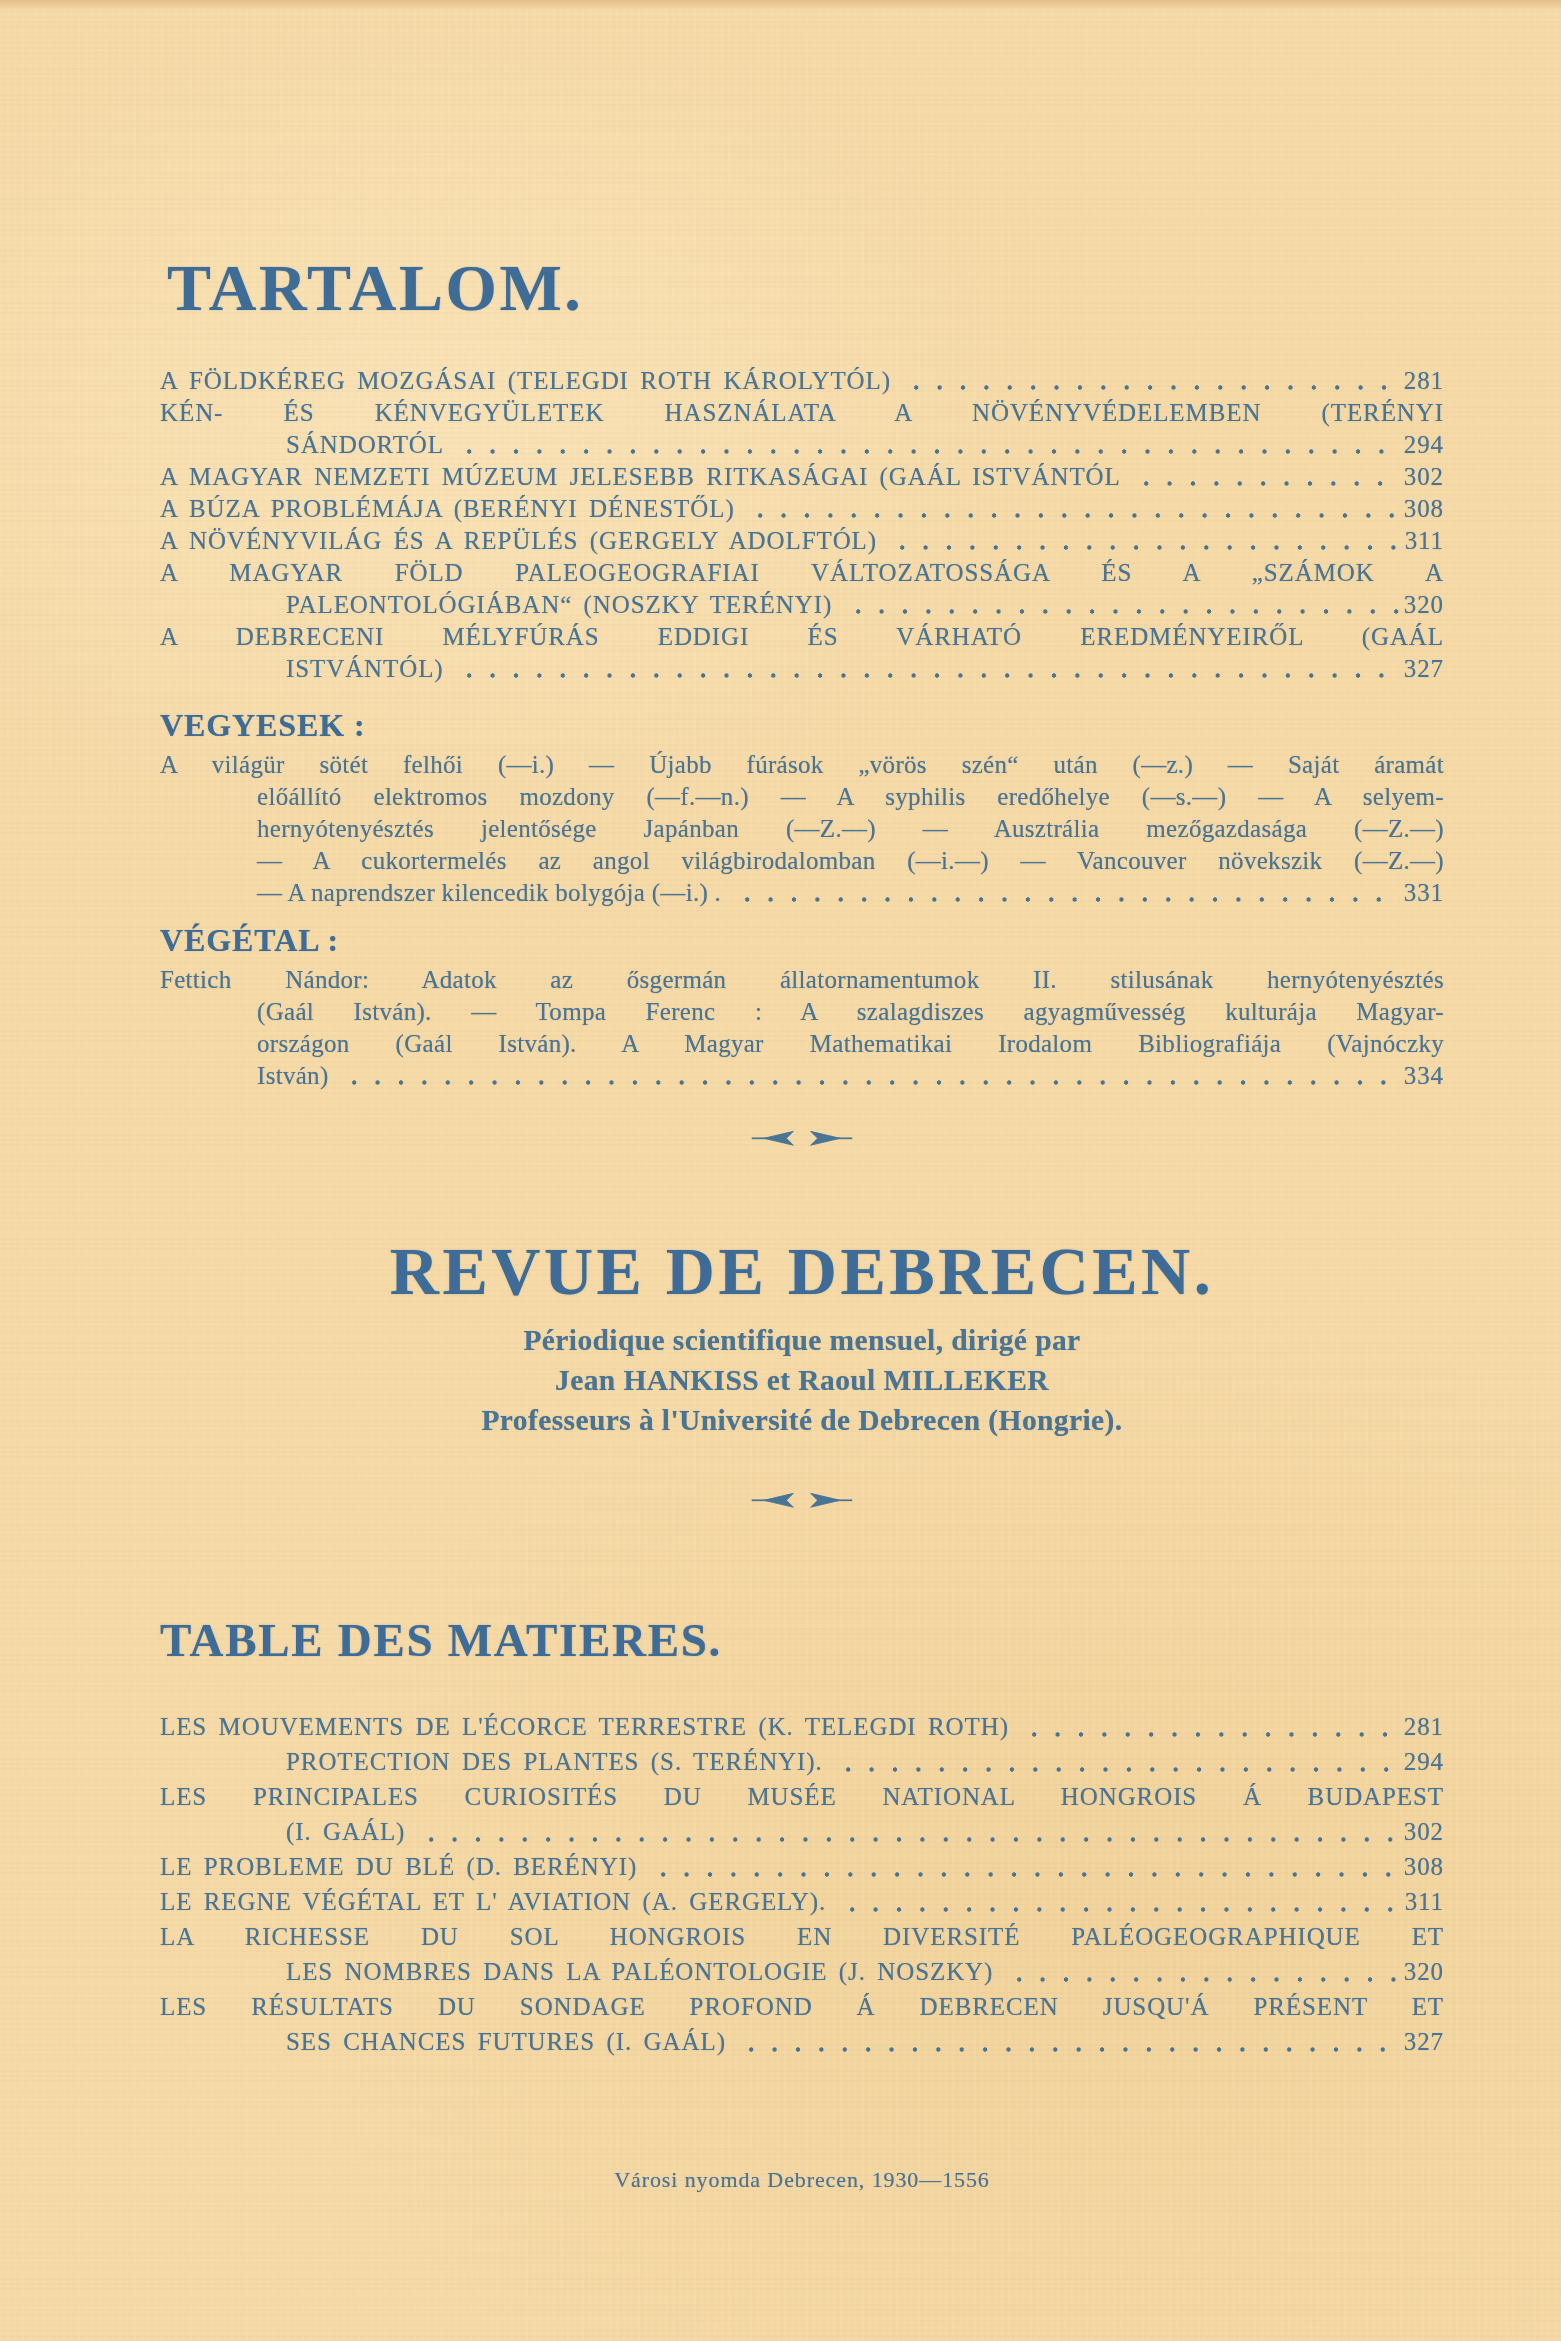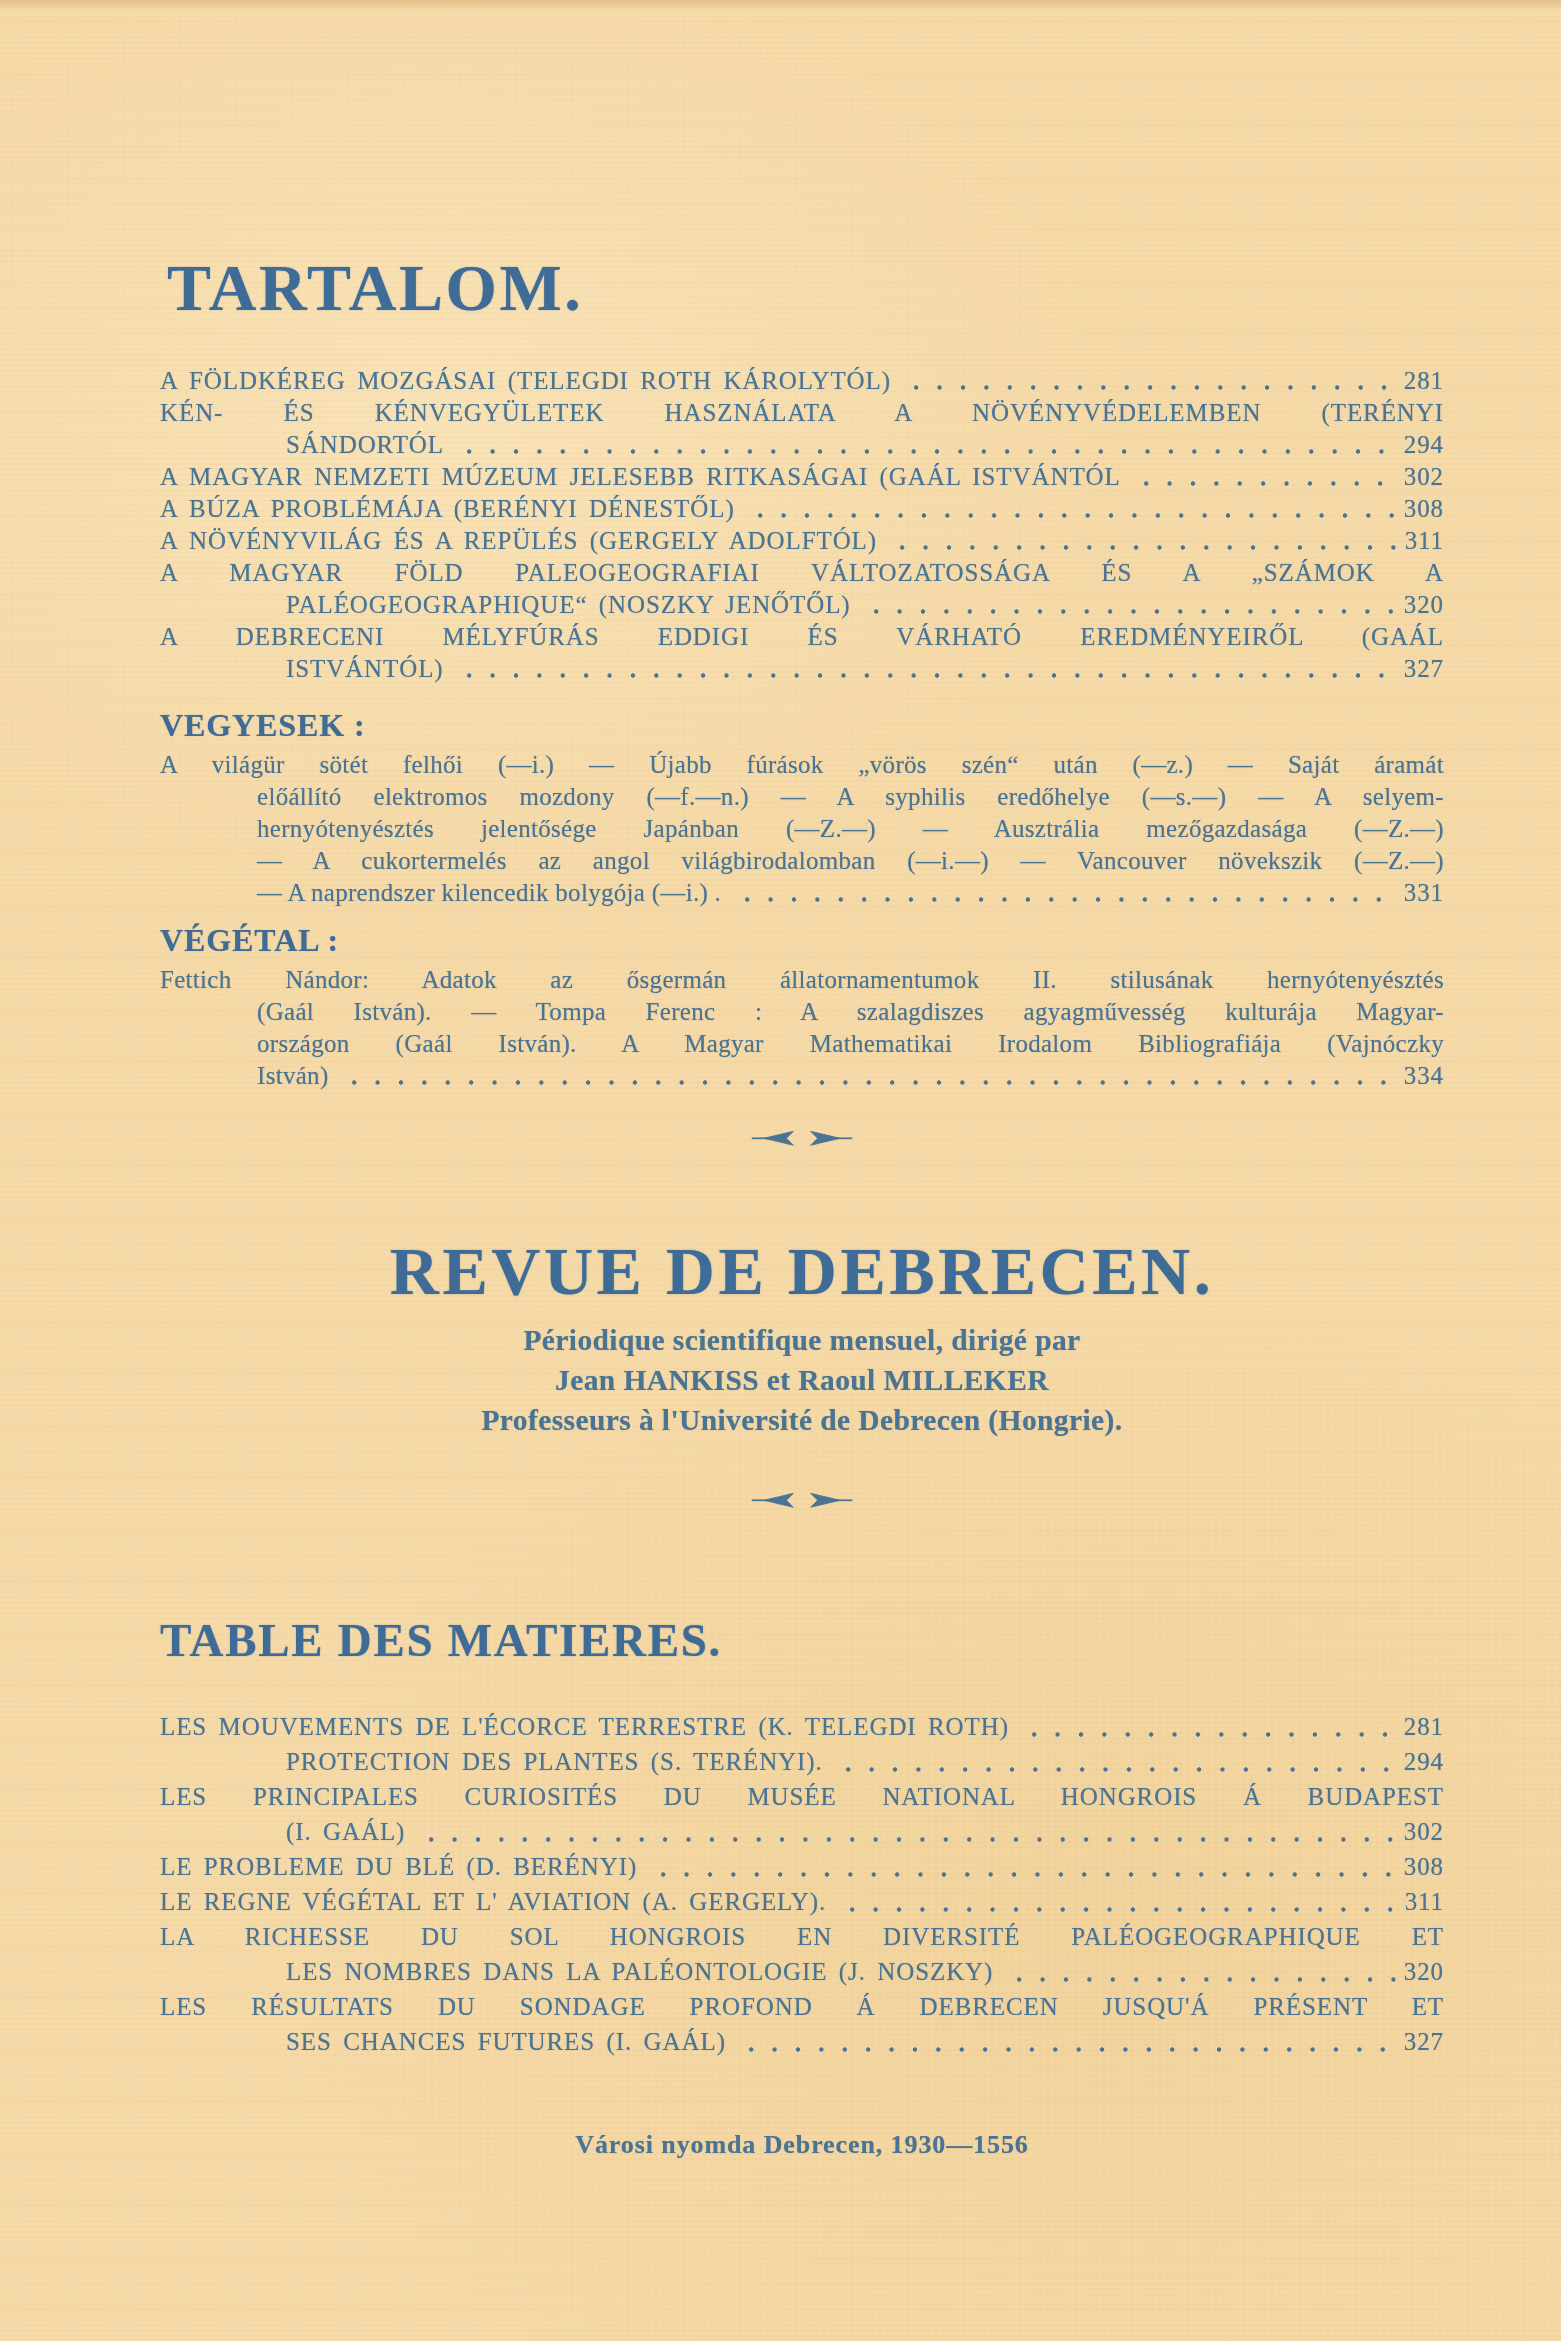--- a/index.html
+++ b/index.html
@@ -86,22 +86,22 @@
     margin-top:85px;
     font-size:68px;font-weight:700;letter-spacing:3.5px;line-height:73px;
     color:var(--ink-dark);
     text-shadow:0 0 1.3px rgba(62,108,150,0.55);
   }
   .revue-sub{font-size:29.5px;font-weight:700;line-height:40px;letter-spacing:0.4px;}
   .revue-sub.first{margin-top:12px;}
 
   
   .footer{
-    margin-top:71px;text-align:center;
-    font-size:26px;font-weight:700;letter-spacing:0.9px;
+    margin-top:108px;text-align:center;
+    font-size:22px;font-weight:400;letter-spacing:0.9px;
   }
 </style>
 </head>
 <body>
 
 <div class="doc">
 
   <div class="h-tartalom">TARTALOM.</div>
 
   <div class="toc toc-hu soft">
@@ -126,21 +126,21 @@
       <span class="leader"></span>
       <span class="pg">308</span>
     </div>
     <div class="row">
       <span>A NÖVÉNYVILÁG ÉS A REPÜLÉS (GERGELY ADOLFTÓL)</span>
       <span class="leader"></span>
       <span class="pg">311</span>
     </div>
     <div class="row full">A MAGYAR FÖLD PALEOGEOGRAFIAI VÁLTOZATOSSÁGA ÉS A „SZÁMOK A</div>
     <div class="row">
-      <span class="ind">PALÉOGEOGRAPHIQUE“ (NOSZKY JENŐTŐL)</span>
+      <span class="ind">PALEONTOLÓGIÁBAN“ (NOSZKY TERÉNYI)</span>
       <span class="leader"></span>
       <span class="pg">320</span>
     </div>
     <div class="row full">A DEBRECENI MÉLYFÚRÁS EDDIGI ÉS VÁRHATÓ EREDMÉNYEIRŐL (GAÁL</div>
     <div class="row">
       <span class="ind">ISTVÁNTÓL)</span>
       <span class="leader"></span>
       <span class="pg">327</span>
     </div>
   </div>

